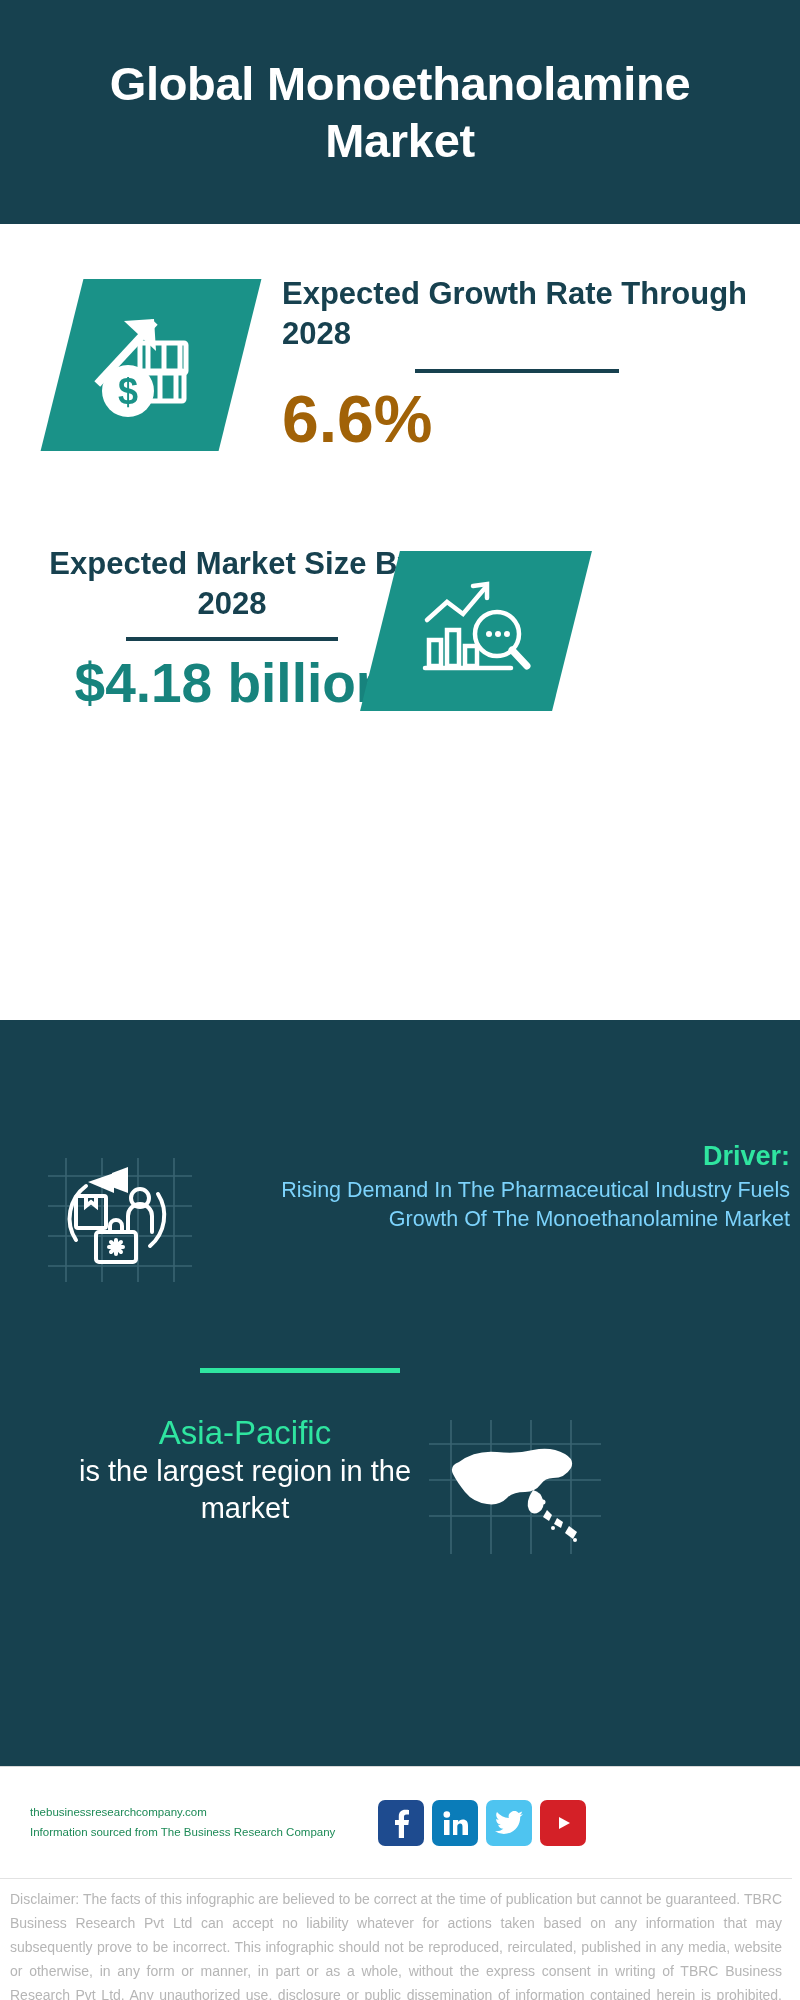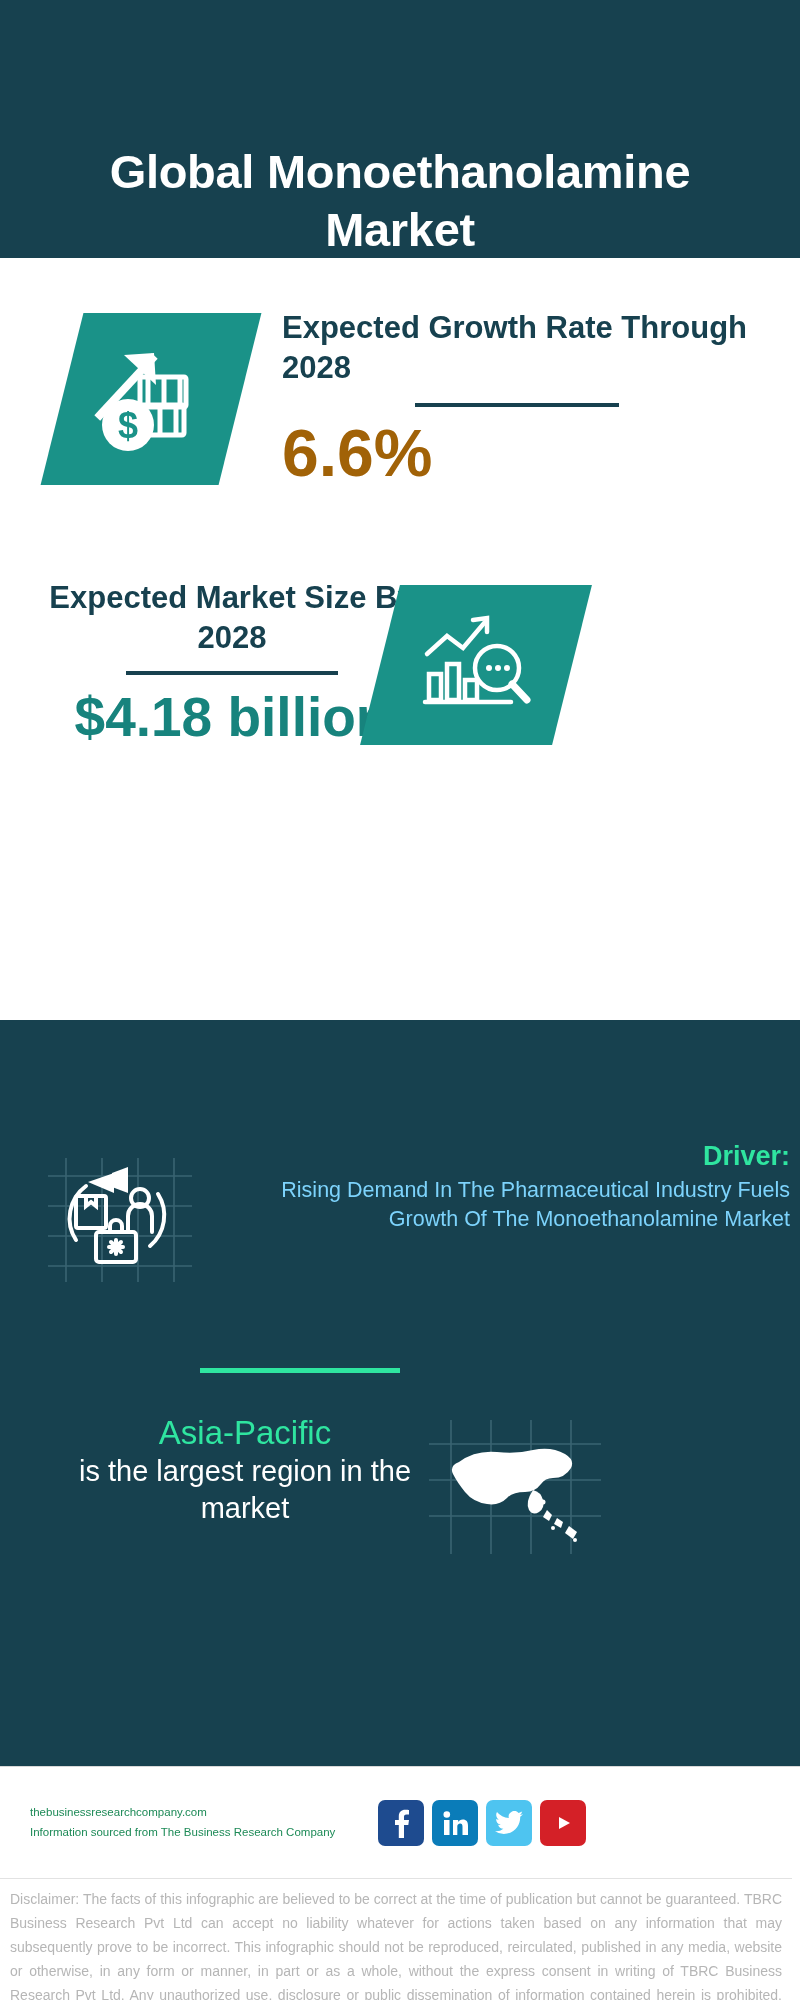--- a/index.html
+++ b/index.html
@@ -8,24 +8,24 @@
     height: 2000px;
     background: #ffffff;
     font-family: "Liberation Sans", sans-serif;
     overflow: hidden;
   }
   .page { position: relative; width: 800px; height: 2000px; background:#fff; }
 
   
   .header {
     width: 800px;
-    height: 258px;
+    height: 224px;
     background: #17414f;
     display: flex;
-    align-items: flex-end;
+    align-items: center;
     justify-content: center;
     padding: 0 38px;
   }
   .header-title {
     color: #ffffff;
     font-size: 47px;
     font-weight: bold;
     line-height: 1.22;
     text-align: center;
     letter-spacing: -0.3px;

